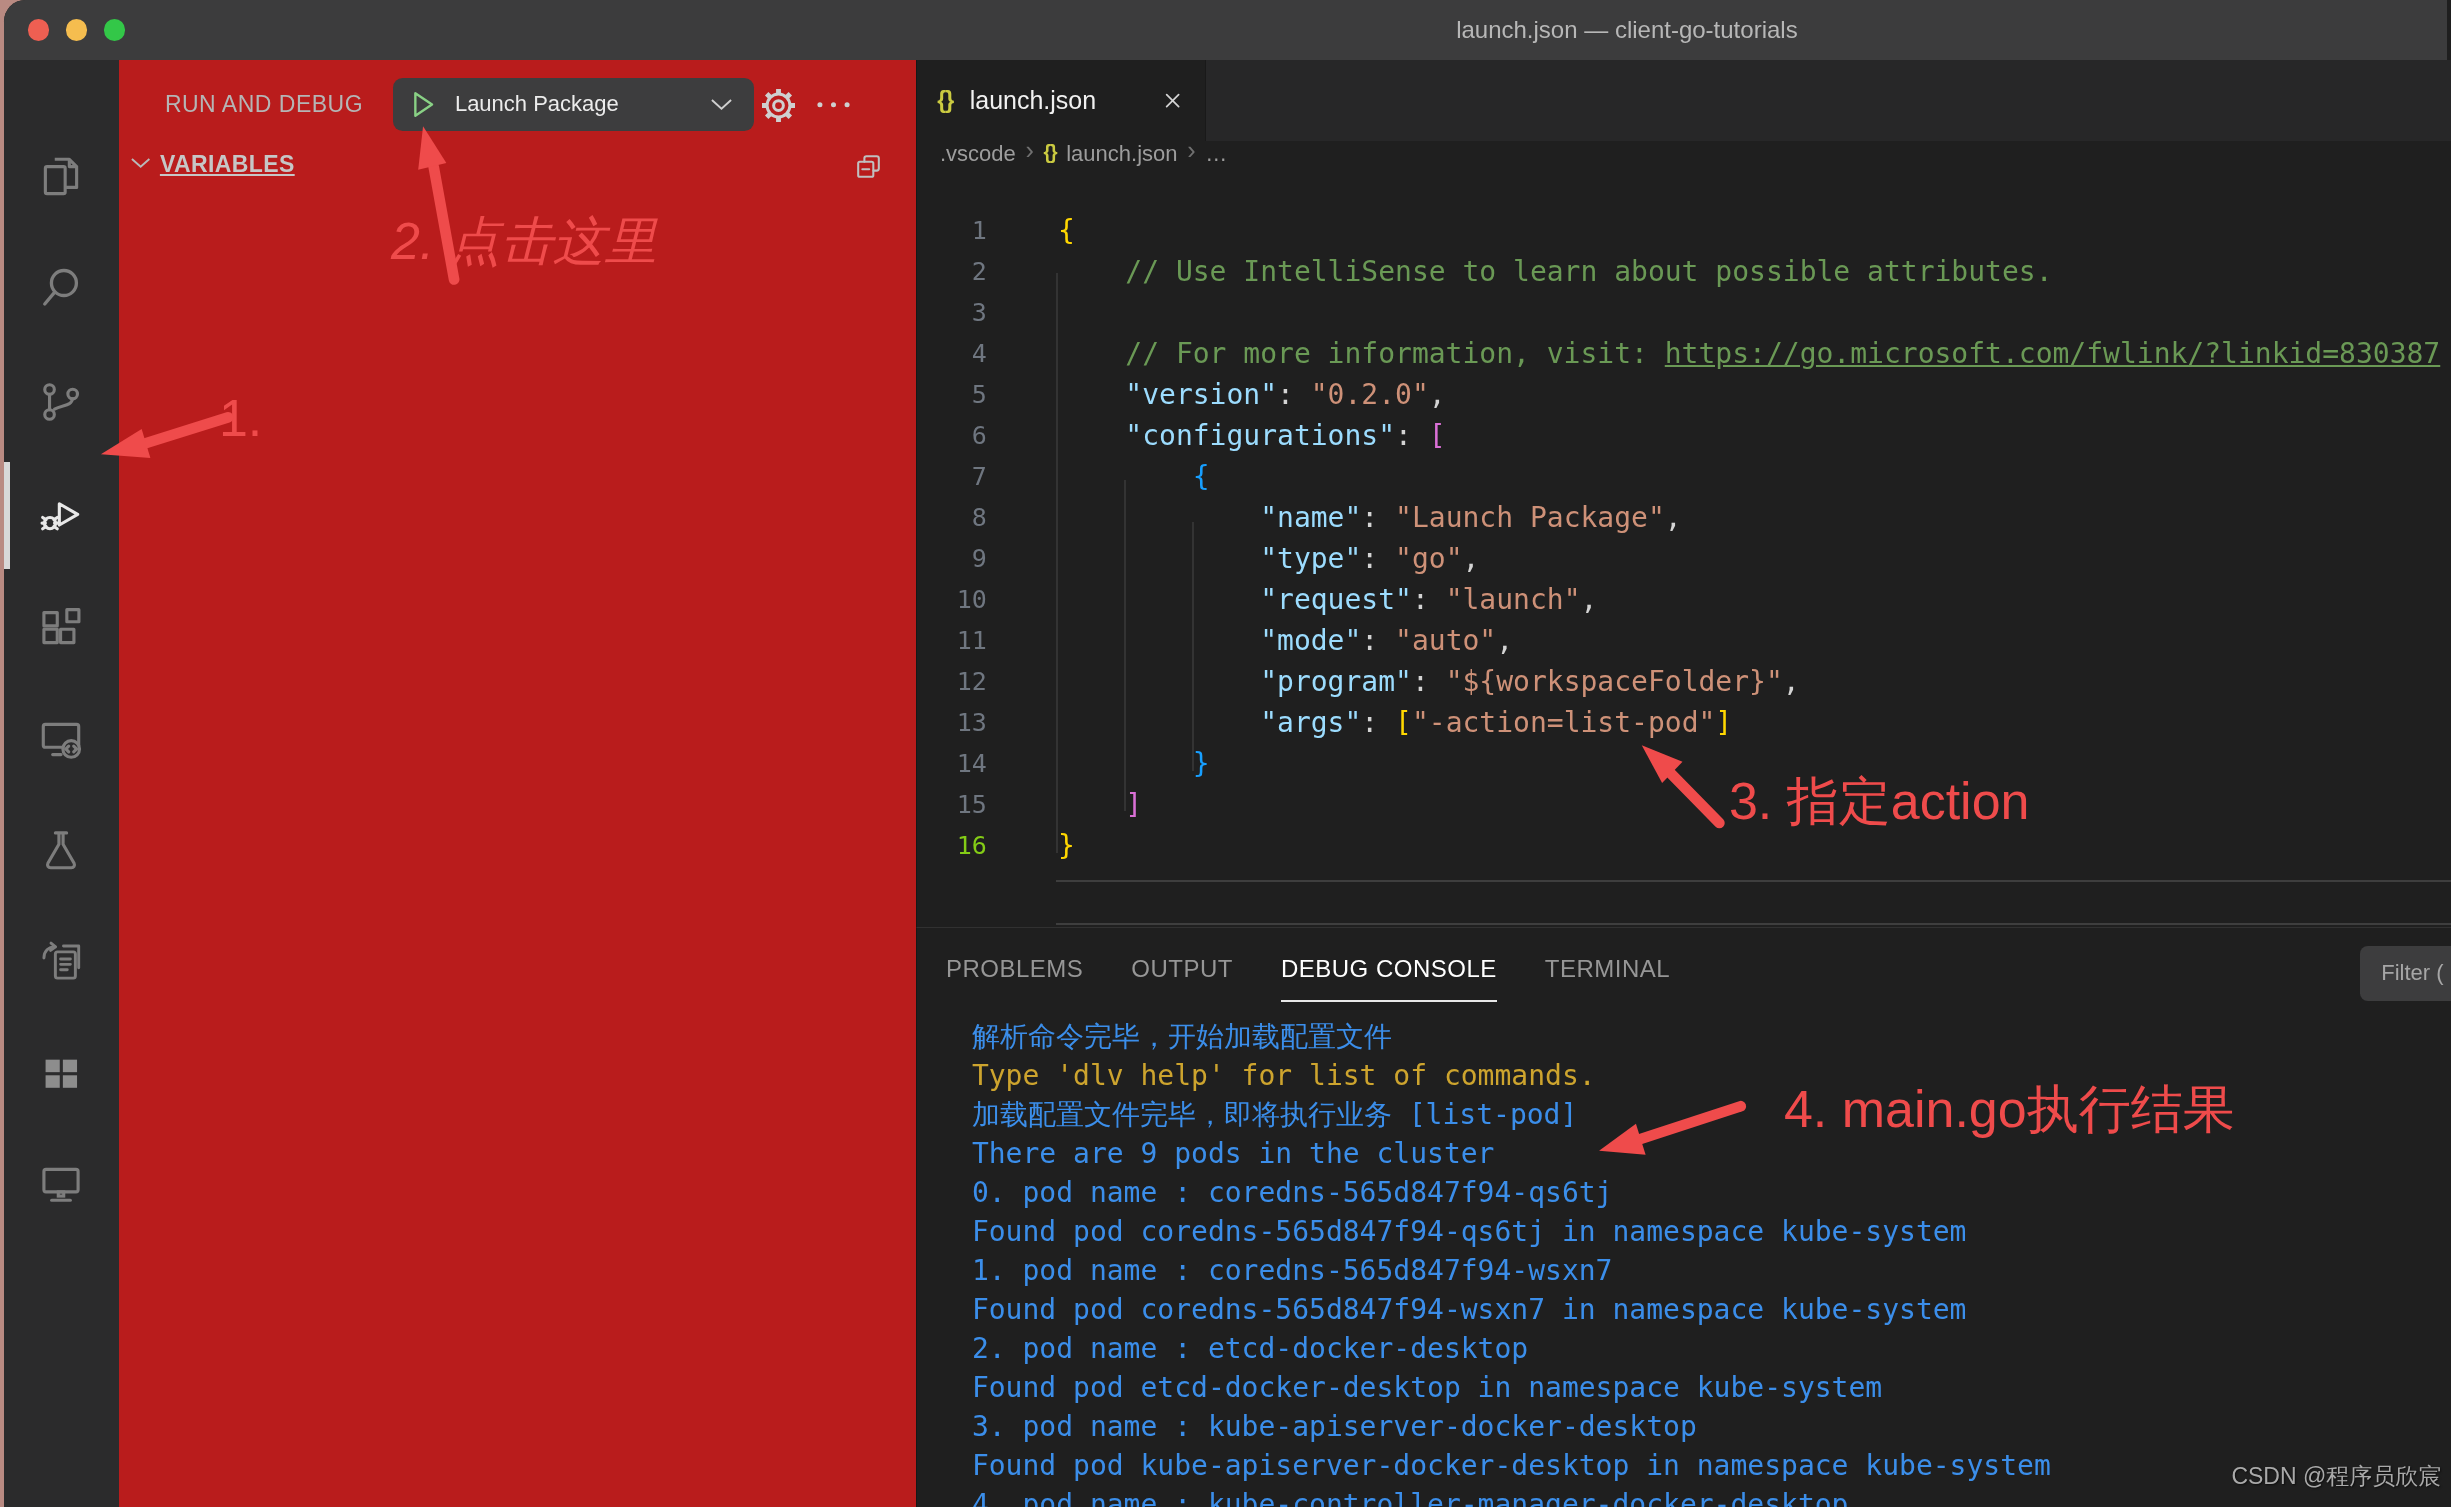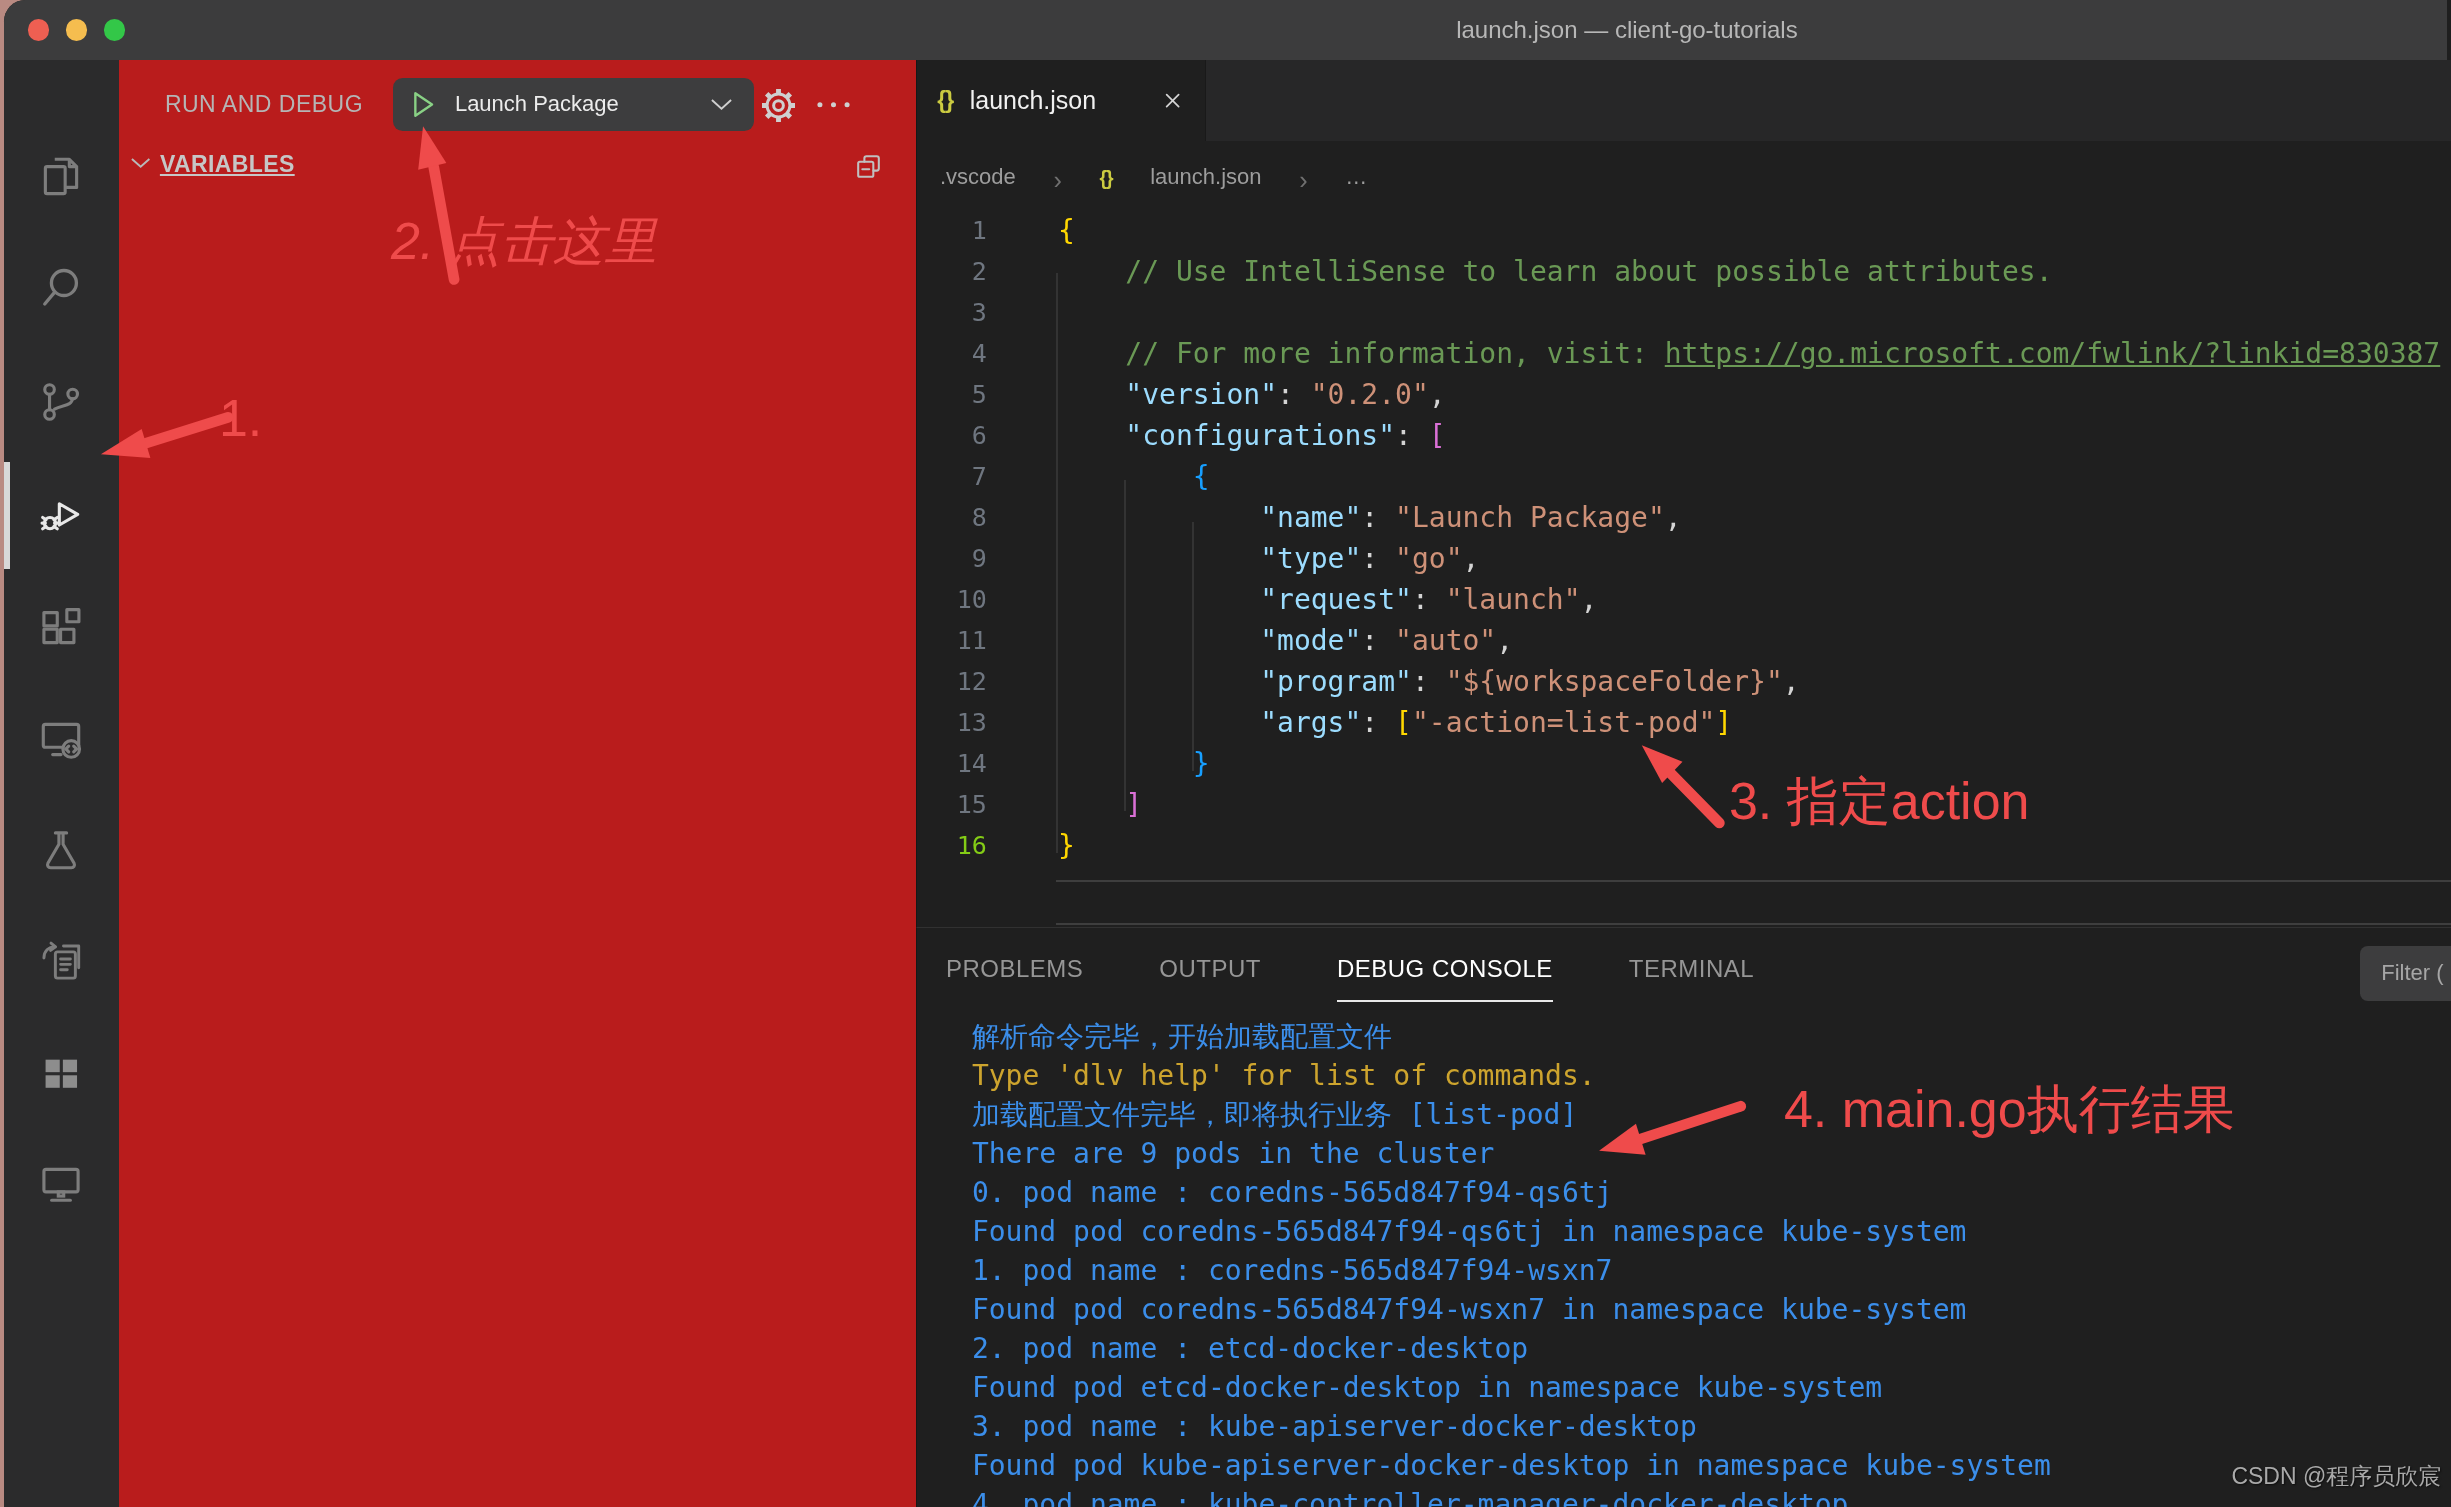--- a/index.html
+++ b/index.html
@@ -39,22 +39,22 @@
   .collapse-icon{position:absolute;left:733px;top:90px;width:33px;height:33px;}
 
   
   .editor{position:absolute;left:912px;top:60px;right:0;height:867px;background:#1f1f1f;border-left:1px solid #171717;}
   .tabstrip{position:absolute;left:0;top:0;right:0;height:81px;background:#27272 8;background:#272728;}
   .tab{position:absolute;left:0;top:0;width:288px;height:81px;background:#1f1f1f;border-right:1px solid #191919;
        display:flex;align-items:center;cursor:pointer;}
   .tab .braces{margin-left:20.4px;font-size:23px;font-weight:bold;color:#cbcb41;letter-spacing:-1px;}
   .tab .lbl{margin-left:16.5px;font-size:25px;color:#f1f1f1;}
   .tab .close{margin-left:auto;margin-right:21.3px;width:21.3px;height:21.3px;}
-  .breadcrumb{position:absolute;left:0;top:81px;right:0;height:49px;display:flex;align-items:flex-end;
-              font-size:22px;color:#9d9d9d;gap:28px;}
+  .breadcrumb{position:absolute;left:0;top:81px;right:0;height:49px;display:flex;align-items:flex-start;
+              font-size:22px;color:#9d9d9d;}
   .breadcrumb .item{margin-left:0;}
   .breadcrumb .first{margin-left:23px;}
   .breadcrumb .sep{margin:0 9.7px;color:#707070;font-size:25px;line-height:19.4px;}
   .breadcrumb .braces{font-size:19.4px;font-weight:bold;color:#cbcb41;letter-spacing:-1px;}
 
   .code-region{position:absolute;left:0;top:129px;right:0;bottom:0;overflow:hidden;}
   .code-scroll{position:absolute;left:0;top:21.3px;right:0;}
   .code-line{position:relative;height:41px;}
   .code-line .ln{position:absolute;left:0;top:0;width:70px;text-align:right;line-height:41px;
                  font-family:"DejaVu Sans Mono","Liberation Mono",monospace;font-size:25px;color:#6f7680;}
@@ -63,21 +63,21 @@
                  font-family:"DejaVu Sans Mono","Liberation Mono",monospace;font-size:28px;color:#d4d4d4;}
   .tok-cm{color:#6a9955;} .tok-k{color:#9cdcfe;} .tok-s{color:#ce9178;} .tok-pn{color:#d4d4d4;}
   .tok-bry{color:#ffd700;} .tok-brb{color:#179fff;} .tok-brp{color:#da70d6;}
   .tok-lk{color:#6a9955;text-decoration:underline;cursor:pointer;}
   .indent-guide{position:absolute;width:1.9px;background:#333333;}
   .curline-border{position:absolute;left:139px;right:0;height:1.9px;background:#3e3e3e;}
 
   
   .panel{position:absolute;left:912px;top:927px;right:0;bottom:0;background:#1f1f1f;
          border-top:1px solid #313131;border-left:1px solid #171717;overflow:hidden;}
-  .panel-tabs{position:absolute;left:29px;top:0;display:flex;gap:76px;align-items:flex-end;}
+  .panel-tabs{position:absolute;left:29px;top:0;display:flex;gap:48px;align-items:flex-end;}
   .panel-tab{padding:27px 0 16.5px 0;font-size:24px;letter-spacing:0.5px;color:#969696;cursor:pointer;border-bottom:2.9px solid transparent;}
   .panel-tab.active{color:#ffffff;border-bottom-color:#e8e8e8;}
   .filter-box{position:absolute;left:1443px;top:17.5px;width:252px;height:55px;background:#3d3d3e;border:none;
               border-radius:7.8px;color:#a6a6a6;font-size:22px;padding:0 0 0 21.3px;outline:none;
               font-family:"Liberation Sans","DejaVu Sans",sans-serif;}
   .filter-box::placeholder{color:#a6a6a6;}
   .console{position:absolute;left:55px;top:89px;right:0;bottom:0;overflow:hidden;}
   .console-line{line-height:39px;white-space:pre;font-family:"DejaVu Sans Mono","Liberation Mono",monospace;font-size:28px;}
   .cl-yellow{color:#cda42e;} .cl-blue{color:#3b8eea;}
 

